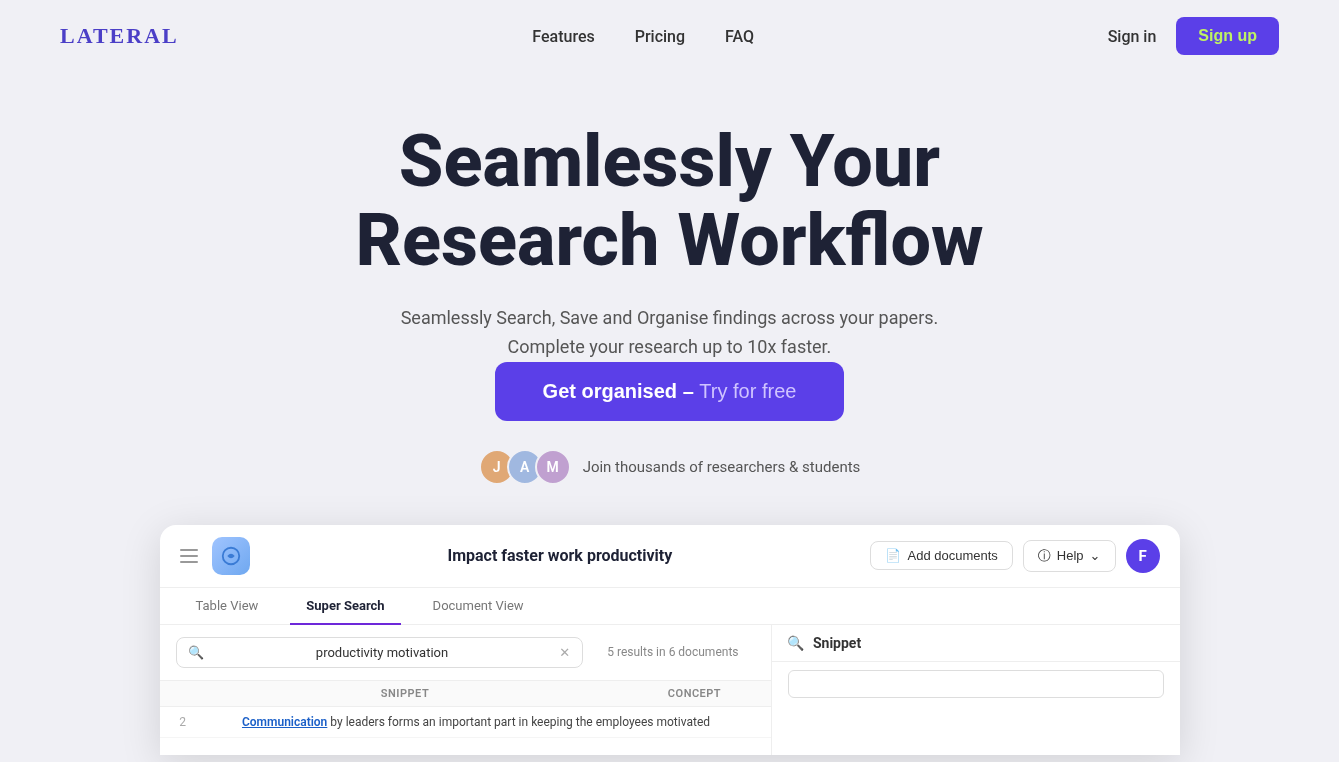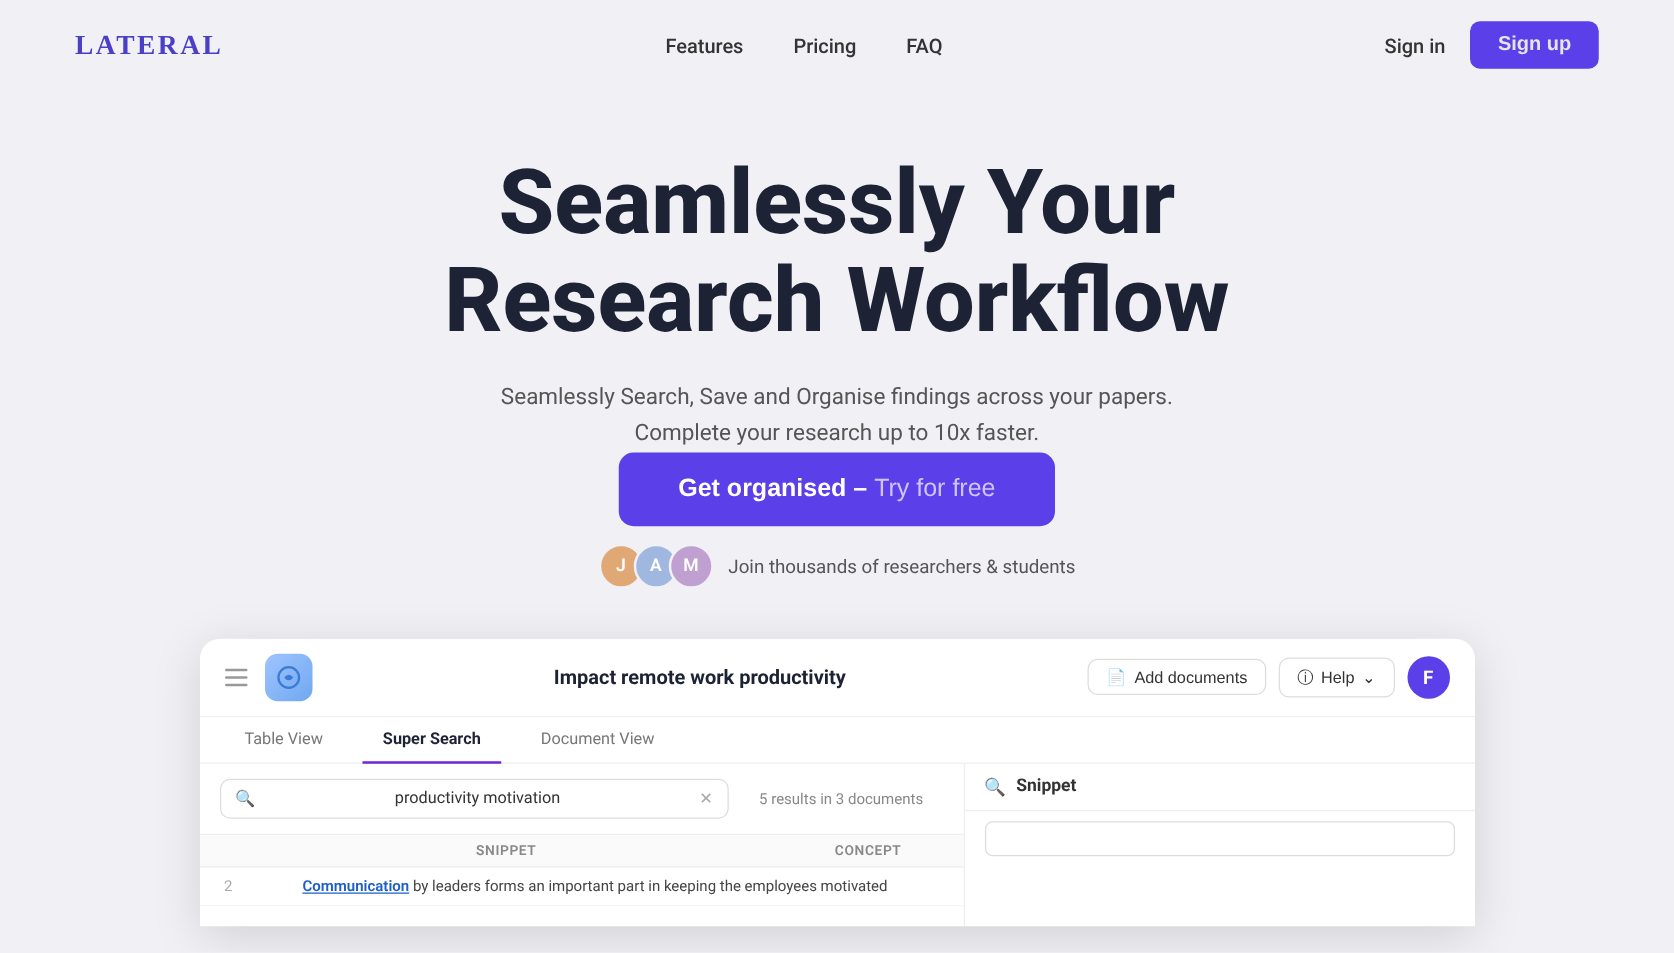--- a/index.html
+++ b/index.html
@@ -44,21 +44,21 @@
       gap: 20px;
     }
     .sign-in {
       text-decoration: none;
       color: #333;
       font-size: 16px;
       font-weight: 500;
     }
     .sign-up-btn {
       background: #5b3fe8;
-      color: #e5e5e5;
+      color: #bef264;
       border: none;
       border-radius: 8px;
       padding: 10px 22px;
       font-size: 16px;
       font-weight: 600;
       cursor: pointer;
     }
 
     
     .hero {
@@ -84,21 +84,21 @@
     }
     .cta-btn {
       background: #5b3fe8;
       color: #fff;
       border: none;
       border-radius: 12px;
       padding: 18px 48px;
       font-size: 20px;
       font-weight: 600;
       cursor: pointer;
-      margin-bottom: 14px;
+      margin-bottom: 28px;
     }
     .cta-btn span.cta-bold {
       font-weight: 800;
     }
     .cta-btn span.cta-light {
       font-weight: 400;
       color: #d0c4ff;
     }
     .social-proof {
       display: flex;
@@ -428,21 +428,21 @@
         <span></span>
           <span></span>
           <span></span>
       </div>
       <div class="app-logo-icon">
         <svg viewBox="0 0 24 24" fill="none" xmlns="http://www.w3.org/2000/svg">
           <circle cx="12" cy="12" r="9" stroke="#3a7bd5" stroke-width="2"></circle>
           <path d="M8 12 Q12 7 16 12 Q12 17 8 12Z" fill="#3a7bd5"></path>
         </svg>
       </div>
-      <span class="app-title">Impact remote work productivity</span>
+      <span class="app-title">Impact faster work productivity</span>
       <div class="app-topbar-actions">
         <button class="add-docs-btn">
           <span>📄</span>
           <span>Add documents</span>
         </button>
         <button class="help-btn">
           <span>ⓘ</span>
           <span>Help</span>
           <span>⌄</span>
         </button>
@@ -458,21 +458,21 @@
 
     <div class="app-body">
 
       <div class="app-left">
         <div class="search-bar">
           <div class="search-input-mock">
             <span class="search-icon-small">🔍</span>
             <span class="search-text-mock">productivity motivation</span>
             <span class="search-clear">✕</span>
           </div>
-          <span class="results-count">5 results in 3 documents</span>
+          <span class="results-count">5 results in 6 documents</span>
         </div>
         <div class="app-table-header">
           <span class="col-snippet">Snippet</span>
           <span class="col-concept">Concept</span>
         </div>
         <div class="app-table-row">
           <span class="row-num">2</span>
           <span class="row-text">
             <span class="highlight">Communication</span><span> by leaders forms an important part in keeping the employees motivated</span>
           </span>

